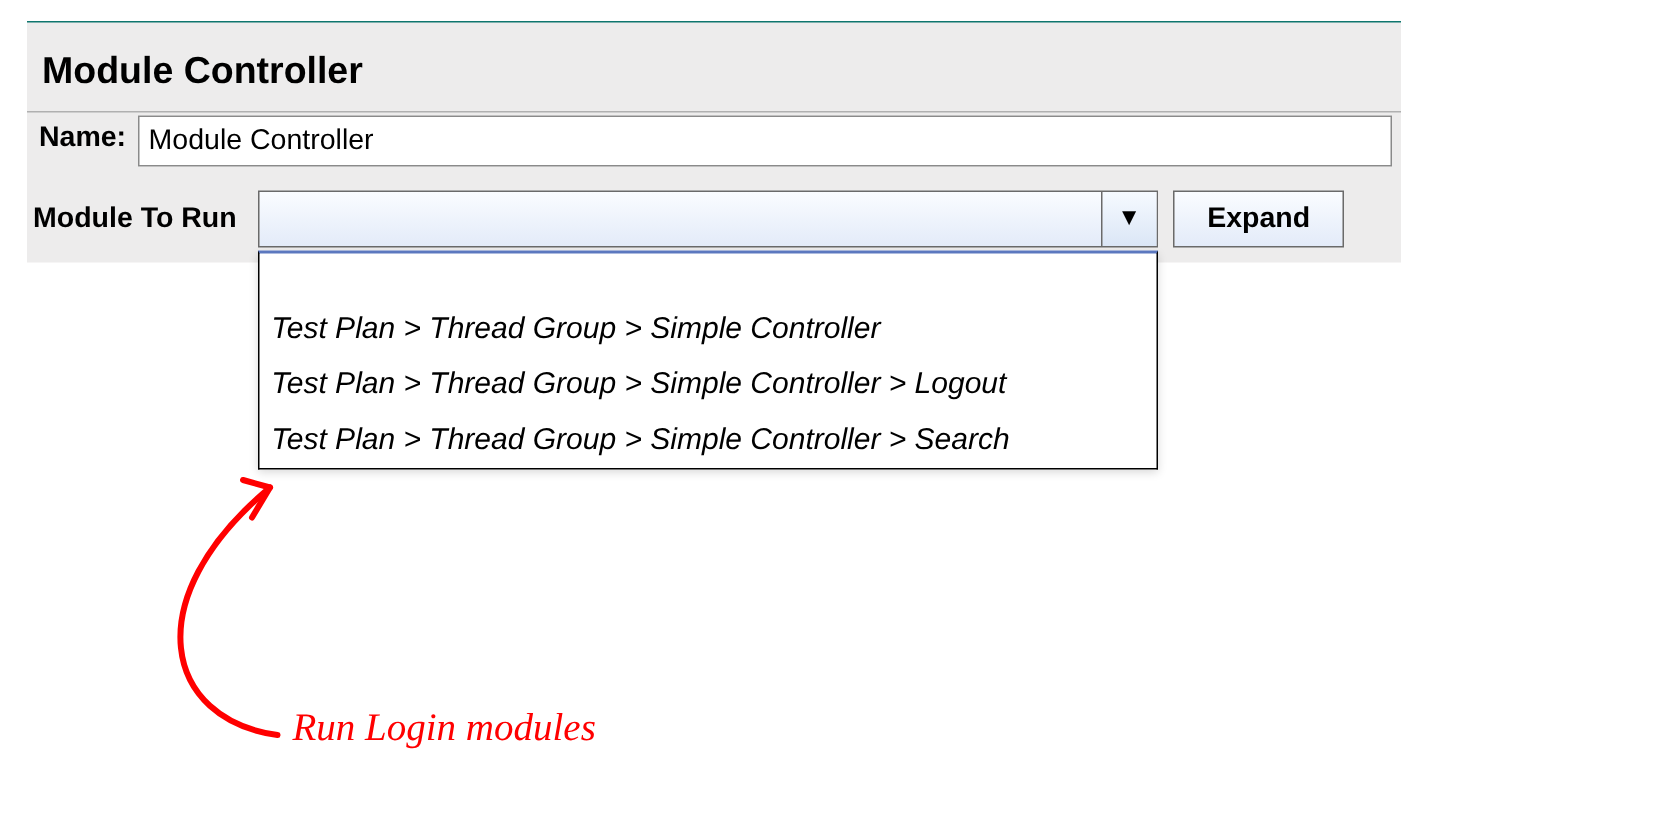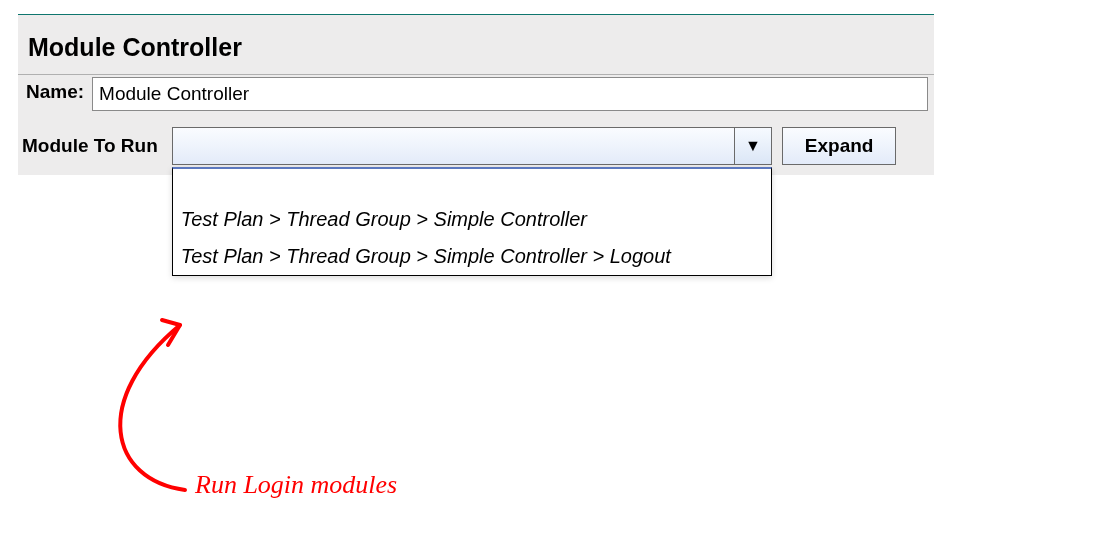--- a/index.html
+++ b/index.html
@@ -168,20 +168,21 @@
     <div class="combo-wrap">
       <div class="combo">
         <div class="combo-text"></div>
         <div class="combo-btn">
           <span>▼</span>
         </div>
       </div>
       <div class="drop" id="dropdown">
           <div class="item">Test Plan &gt; Thread Group &gt; Simple Controller</div>
           <div class="item">Test Plan &gt; Thread Group &gt; Simple Controller &gt; Logout</div>
+          <div class="item">Test Plan &gt; Thread Group &gt; Simple Controller &gt; Search</div>
         </div>
     </div>
 
     <button class="expand-btn">Expand</button>
   </div>
 </div>
 
 <svg class="arrow" viewBox="0 0 180 210">
   <path d="M115 190 C 40 180, 20 100, 110 25" stroke="#ff0000" stroke-width="4" fill="none" stroke-linecap="round"></path>
   <path d="M110 25 L92 20 M110 25 L98 45" stroke="#ff0000" stroke-width="4" fill="none" stroke-linecap="round"></path>

